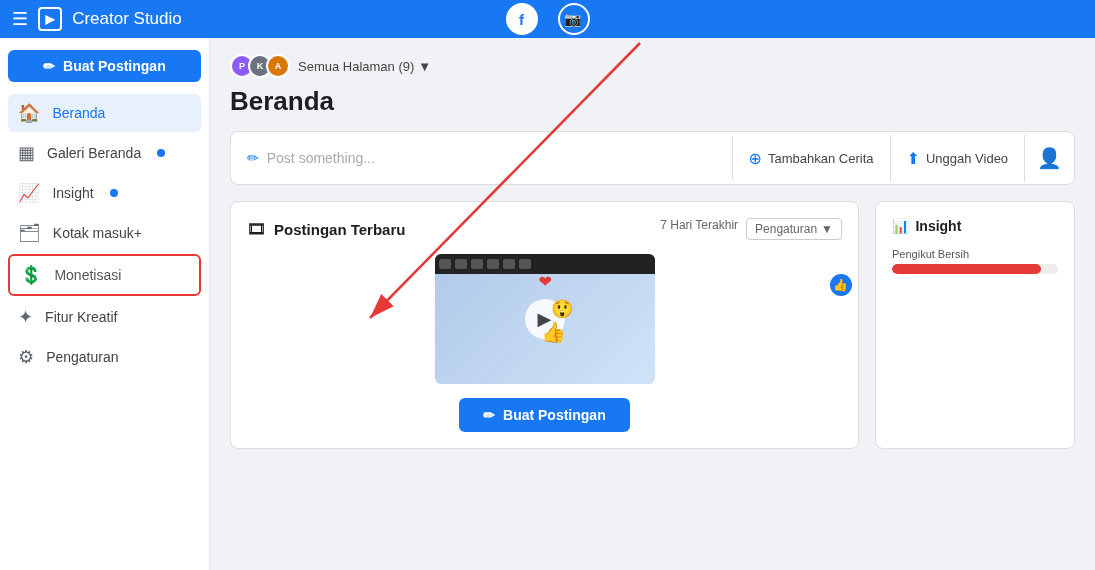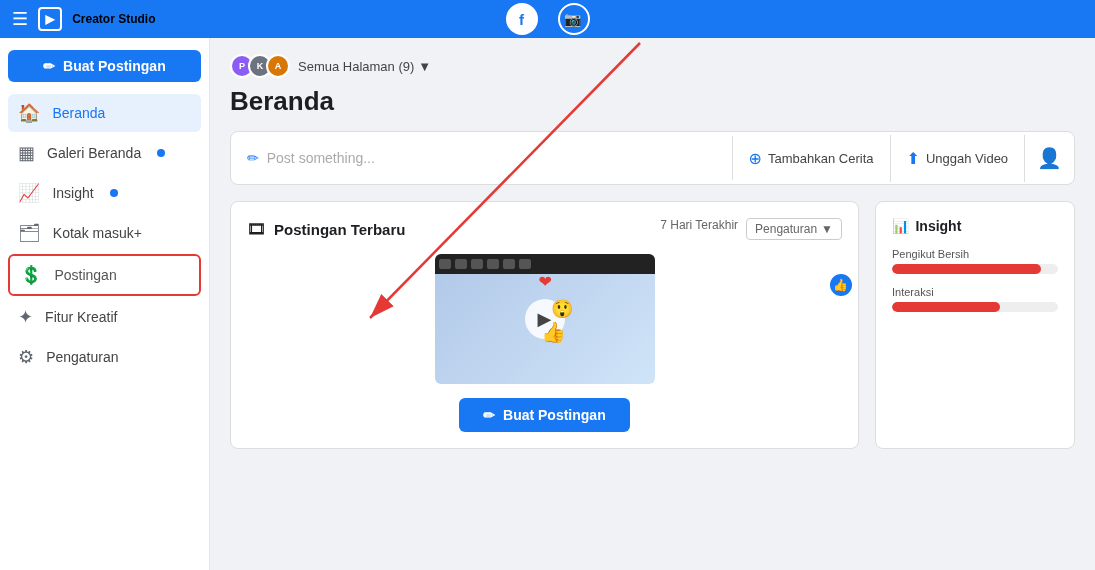--- a/index.html
+++ b/index.html
@@ -18,21 +18,21 @@
     .top-nav-left { display: flex; align-items: center; gap: 10px; }
     .hamburger-icon { color: white; font-size: 18px; cursor: pointer; }
     .logo-box {
       background: #1877f2;
       border: 2px solid white;
       border-radius: 4px;
       width: 24px; height: 24px;
       display: flex; align-items: center; justify-content: center;
       color: white; font-size: 12px; font-weight: bold;
     }
-    .app-title { color: #000000; font-size: 12px; font-weight: 700; }
+    .app-title { color: #ffffff; font-size: 17px; font-weight: 400; }
     .top-nav-center {
       position: absolute; left: 50%; transform: translateX(-50%);
       display: flex; gap: 20px; align-items: center;
     }
     .nav-social-btn {
       width: 32px; height: 32px; border-radius: 50%;
       display: flex; align-items: center; justify-content: center;
       cursor: pointer; font-size: 16px;
     }
     .nav-social-btn.facebook { background: white; color: #1877f2; }
@@ -322,21 +322,21 @@
       <span class="sidebar-icon">📈</span>
       <span class="sidebar-label">Insight</span>
       <span class="dot-badge"></span>
     </div>
     <div class="sidebar-item">
       <span class="sidebar-icon">🗂</span>
       <span class="sidebar-label">Kotak masuk+</span>
     </div>
     <div class="sidebar-item highlighted">
       <span class="sidebar-icon">💲</span>
-      <span class="sidebar-label">Postingan</span>
+      <span class="sidebar-label">Monetisasi</span>
     </div>
     <div class="sidebar-item">
       <span class="sidebar-icon">✦</span>
       <span class="sidebar-label">Fitur Kreatif</span>
     </div>
     <div class="sidebar-item">
       <span class="sidebar-icon">⚙</span>
       <span class="sidebar-label">Pengaturan</span>
     </div>
   </aside>
@@ -426,26 +426,20 @@
 
 
 
         <div class="insight-item">
           <div class="insight-label">Pengikut Bersih</div>
           <div class="insight-bar-wrap">
             <div class="insight-bar" style="width: 90%;"></div>
           </div>
         </div>
 
-        <div class="insight-item">
-          <div class="insight-label">Interaksi</div>
-          <div class="insight-bar-wrap">
-            <div class="insight-bar" style="width: 65%;"></div>
-          </div>
-        </div>
       </div>
 
     </div>
 
     <svg class="arrow-overlay" width="500" height="430" viewBox="0 0 500 430">
       <defs>
         <marker id="arrowhead" markerWidth="10" markerHeight="7" refX="10" refY="3.5" orient="auto">
           <polygon points="0 0, 10 3.5, 0 7" fill="#e53935"></polygon>
         </marker>
       </defs>

